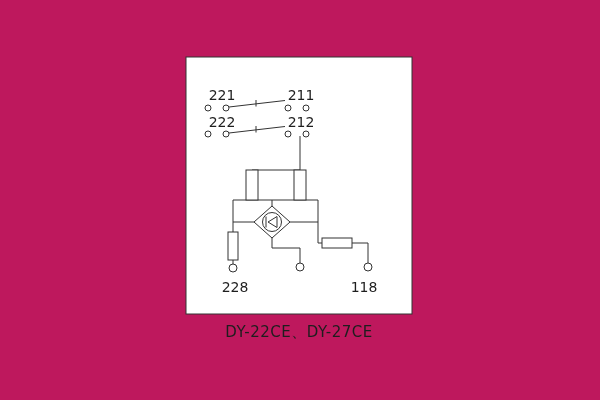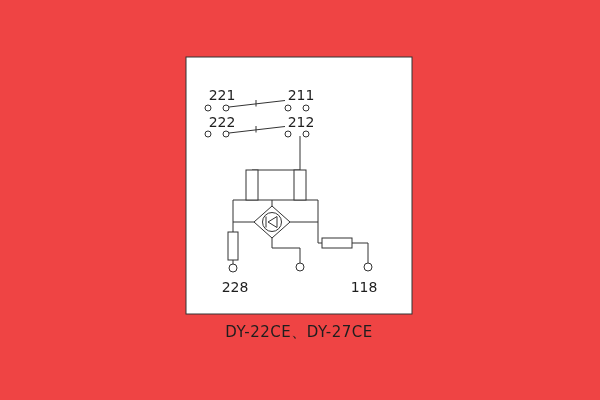--- a/index.html
+++ b/index.html
@@ -1,18 +1,18 @@
 <!DOCTYPE html>
 <html><head>
 <meta charset="utf-8">
 <style>
   html,body{margin:0;padding:0;background:#ffffff;}
   .stage{
     width:600px;height:400px;position:relative;overflow:hidden;
-    background:#ef4444;
+    background:#be185d;
     font-family:"DejaVu Sans","Liberation Sans",sans-serif;
   }
   svg{display:block;}
   .w{stroke:#333333;stroke-width:1;fill:none;}
   .shape{stroke:#333333;stroke-width:1;fill:#ffffff;}
   .node{stroke:#333333;stroke-width:1;fill:#ffffff;}
   text{fill:#1e1e1e;font-size:14px;font-family:"DejaVu Sans","Liberation Sans",sans-serif;}
   .lbl{text-anchor:middle;}
   .caption{text-anchor:middle;font-size:15px;letter-spacing:0.5px;}
 </style>

